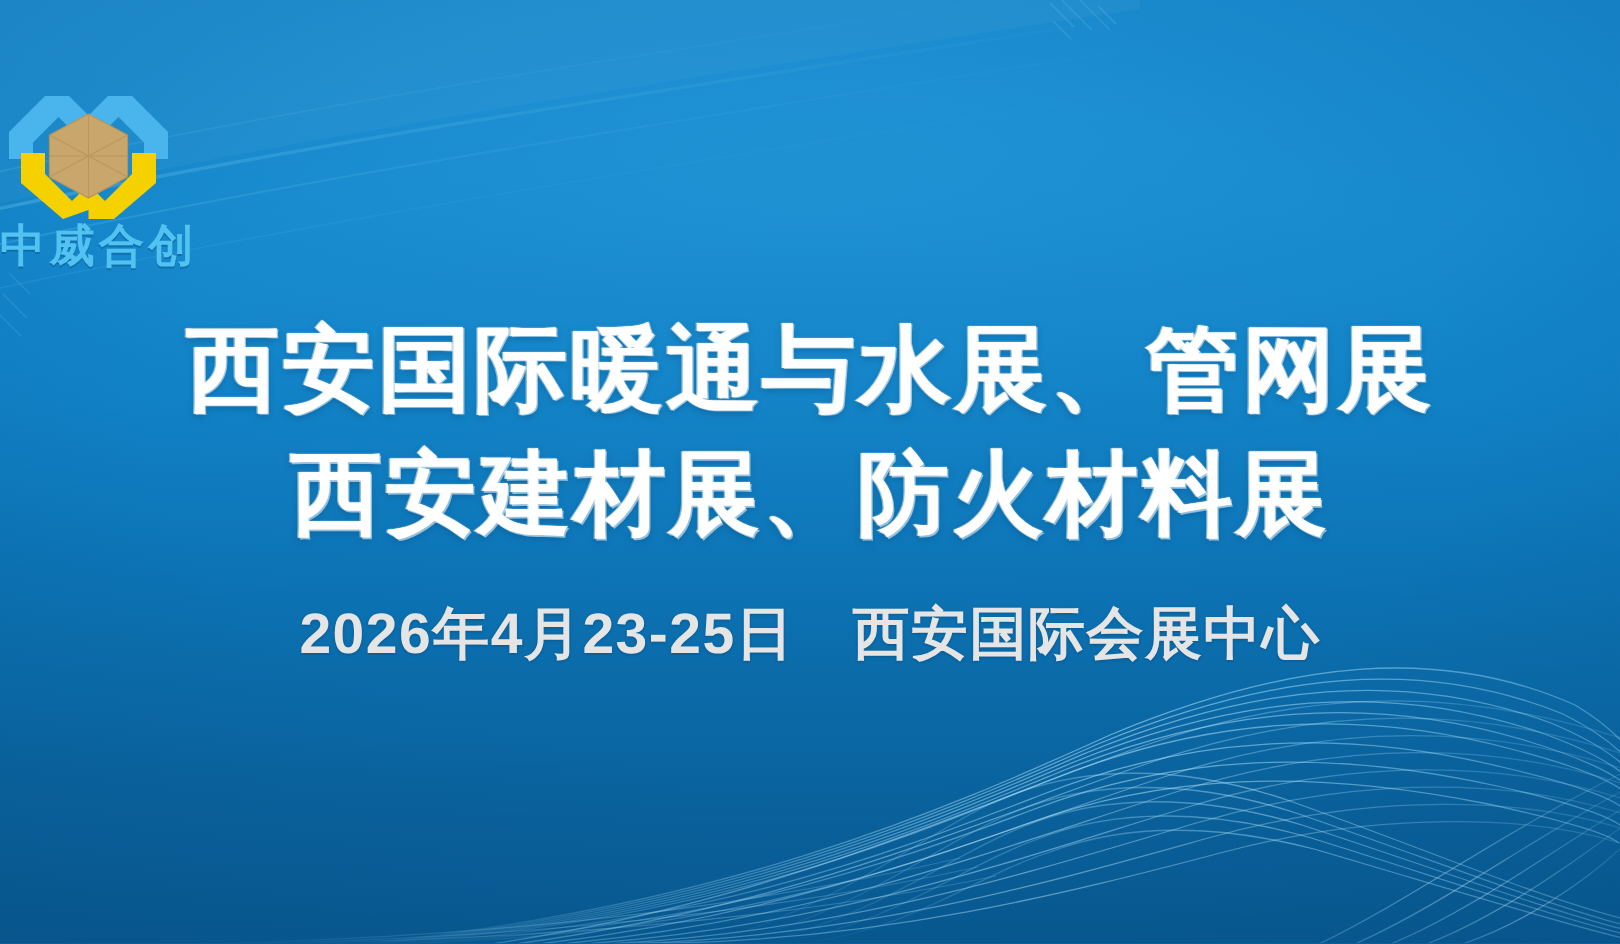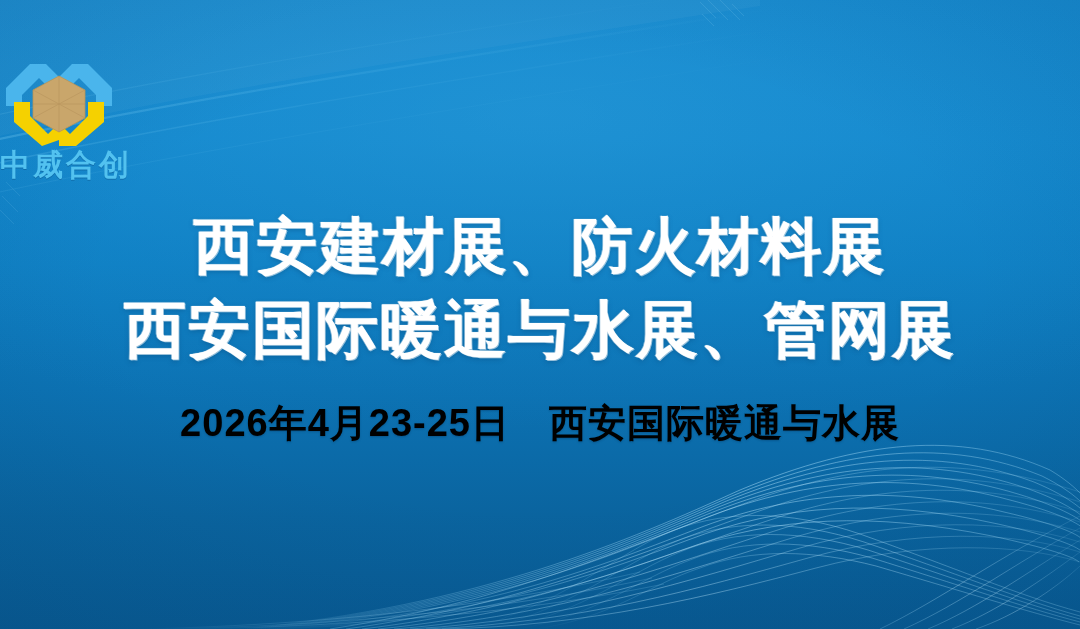--- a/index.html
+++ b/index.html
@@ -110,21 +110,21 @@
   
   .meta-block {
     position: absolute;
     left: 0;
     right: 0;
     top: 398px;
     text-align: center;
   }
   .meta-line {
     display: inline-block;
-    color: #000000;
+    color: #e5e5e5;
     font-size: 38px;
     font-weight: 700;
     letter-spacing: 1px;
     line-height: 50px;
     white-space: nowrap;
     text-shadow: 0 1px 2px rgba(6,60,105,0.45);
   }
   .meta-gap { display: inline-block; width: 30px; }
 </style>
 </head>
@@ -284,23 +284,23 @@
             <line x1="33" y1="36" x2="85" y2="64"></line>
             <line x1="85" y1="36" x2="33" y2="64"></line>
           </g>
         </g>
       </svg>
     </div>
     <div class="logo-wordmark">中威合创</div>
   </div>
 
   <div class="title-block">
+    <div class="title-line line1">西安国际暖通与水展、管网展</div>
     <div class="title-line line2">西安建材展、防火材料展</div>
-    <div class="title-line line1">西安国际暖通与水展、管网展</div>
   </div>
 
   <div class="meta-block">
     <span class="meta-line">2026年4月23-25日</span>
     <span class="meta-gap"></span>
-    <span class="meta-line">西安国际暖通与水展</span>
+    <span class="meta-line">西安国际会展中心</span>
   </div>
 
 </div>
 
 </body></html>

